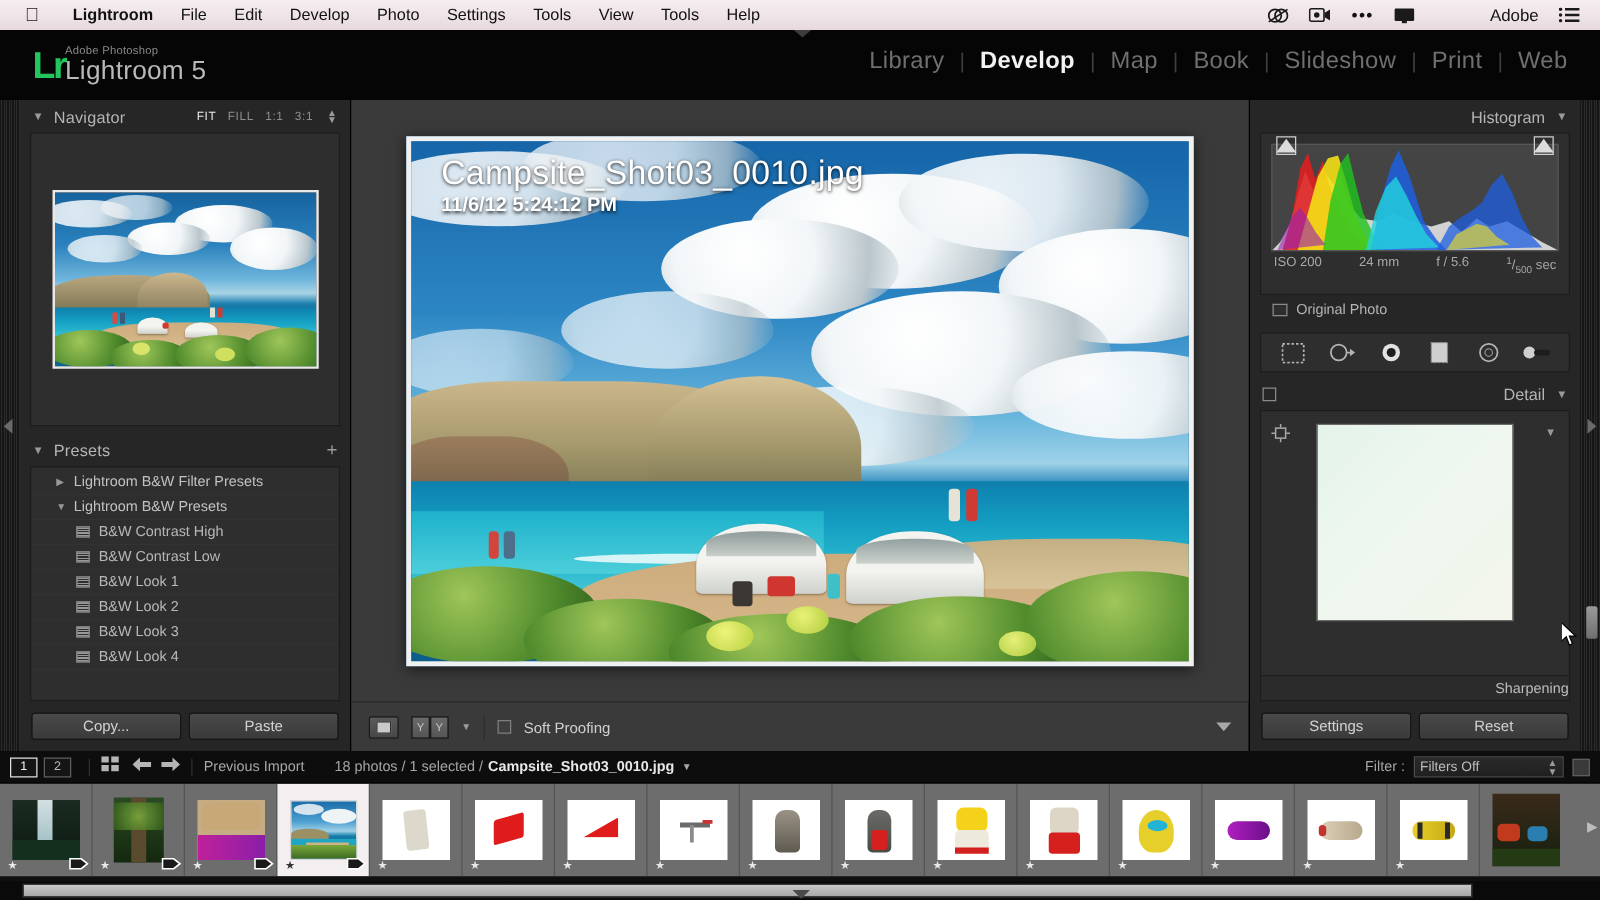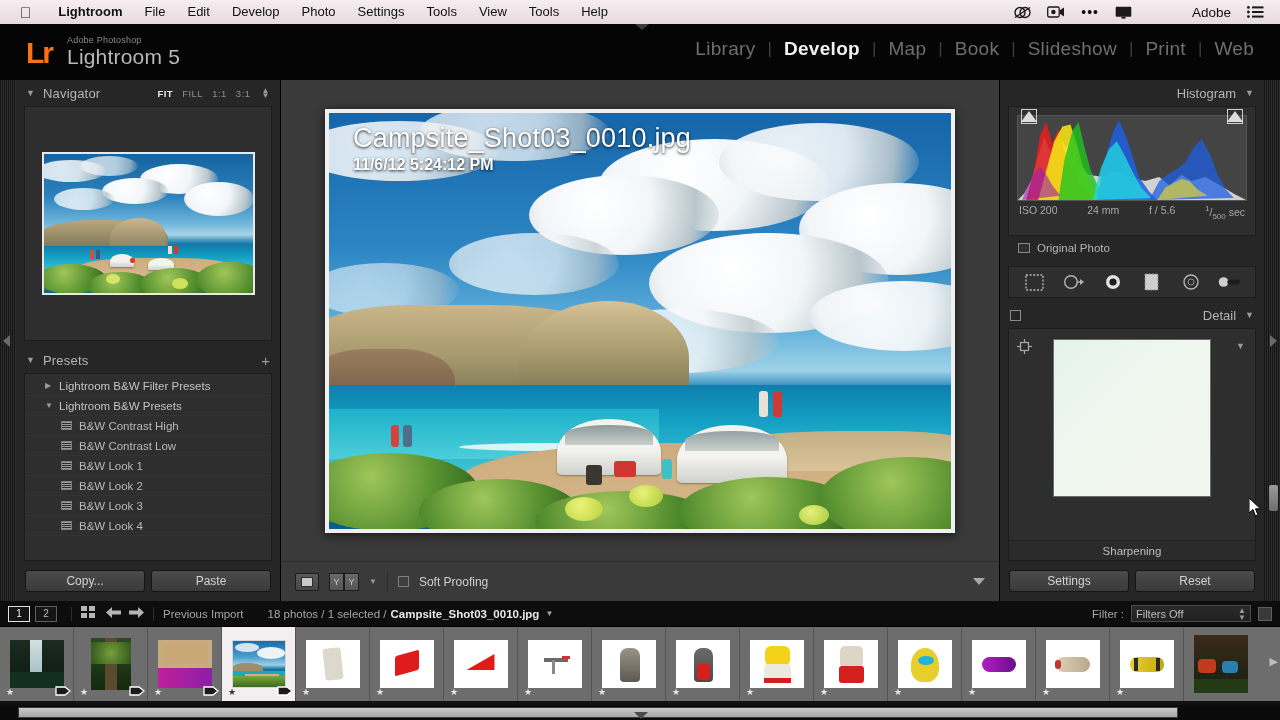--- a/index.html
+++ b/index.html
@@ -16,21 +16,21 @@
   .mac-menubar .mitem { padding:0 11px; line-height:24px; white-space:nowrap; }
   .mac-menubar .mitem.bold { font-weight:bold; }
   .mac-menubar .spacer { flex:1; }
   .mac-menubar .ritem { padding:0 8px; display:flex; align-items:center; }
 
   
   .lr-window { position:absolute; top:24px; left:0; width:1280px; height:696px; background:#000; }
 
   .identity-bar { position:relative; height:56px; background:#050505; display:flex; align-items:center; }
   .lr-logo { display:flex; align-items:flex-end; margin-left:26px; }
-  .lr-logo .mark { font-size:30px; font-weight:bold; color:#f97316; letter-spacing:-2px; line-height:1; margin-right:15px; font-family:"Liberation Sans",sans-serif; }
+  .lr-logo .mark { font-size:30px; font-weight:bold; color:#22c55e; letter-spacing:-2px; line-height:1; margin-right:0; font-family:"Liberation Sans",sans-serif; }
   .lr-logo .txt { line-height:1.05; }
   .lr-logo .txt .small { font-size:9px; color:#8a8a8a; letter-spacing:0.2px; }
   .lr-logo .txt .big { font-size:21px; color:#b9b9b9; font-weight:300; letter-spacing:0.2px; }
 
   .module-picker { position:absolute; right:14px; top:14px; display:flex; align-items:center; font-size:19px; }
   .module-picker .mod { color:#6f6f6f; padding:0 12px; letter-spacing:.3px; }
   .module-picker .mod.active { color:#f2f2f2; font-weight:bold; }
   .module-picker .sep { color:#3e3e3e; font-size:17px; }
 
   .top-arrow { position:absolute; left:635px; top:0px; width:0;height:0;border-left:7px solid transparent;border-right:7px solid transparent;border-top:6px solid #3c3c3c; }
@@ -44,21 +44,21 @@
      border-top:6px solid transparent;border-bottom:6px solid transparent; }
   .panel-edge.left .tri { left:3px; border-right:7px solid #6a6a6a; }
   .panel-edge.right .tri { right:3px; border-left:7px solid #6a6a6a; }
 
   
   .left-panel { width:265px; background:#262626; display:flex; flex-direction:column; border-right:1px solid #000;}
   .panel-header { display:flex; align-items:center; height:26px; padding:0 10px; font-size:13px; color:#b4b4b4; }
   .panel-header .disc { font-size:9px; color:#9a9a9a; margin-right:8px; }
   .panel-header .title { flex:1; letter-spacing:.2px; }
   .nav-zoom { display:flex; align-items:center; gap:9px; font-size:9.5px; color:#8d8d8d; letter-spacing:.5px; }
-  .nav-zoom .z.active { color:#e8e8e8; font-weight:bold; }
+  .nav-zoom .z.active { color:#e8e8e8; font-weight:normal; }
   .nav-zoom .arrows { display:flex; flex-direction:column; line-height:5px; font-size:8px; color:#9a9a9a; margin-left:2px;}
 
   .nav-box { margin:0 8px; height:235px; background:#2e2e2e; border:1px solid #1c1c1c; display:flex; align-items:center; justify-content:center; }
   .nav-thumb { width:213px; height:143px; border:2px solid #e8e8e8; position:relative; overflow:hidden; }
 
   .presets-body { margin:0 8px 0 8px; background:#2e2e2e; border:1px solid #1c1c1c; flex:1; overflow:hidden; padding-top:2px; }
   .preset-row { display:flex; align-items:center; height:20px; font-size:11.5px; color:#b8b8b8; border-bottom:1px solid #333; padding-left:36px; }
   .preset-row.grp { padding-left:20px; color:#c2c2c2; }
   .preset-row .caret { width:14px; font-size:8px; color:#9a9a9a; }
   .preset-row .picon { display:inline-block; width:11px; height:9px; margin-right:7px; background:#9a9a9a;
@@ -96,21 +96,21 @@
   .clip-tri { position:absolute; width:0;height:0;border-left:8px solid transparent;border-right:8px solid transparent;border-bottom:11px solid #d8d8d8; top:4px; }
   .clip-box { position:absolute; top:2px; width:16px;height:15px; border:1px solid #cfcfcf; }
   .exif-row { position:absolute; bottom:14px; left:10px; right:10px; display:flex; justify-content:space-between; font-size:10.5px; color:#a8a8a8; }
   .orig-row { position:absolute; bottom:-1px; left:10px; display:flex; align-items:center; gap:7px; font-size:11.5px; color:#b4b4b4; }
 
   .tool-strip { margin:8px 8px 0 8px; height:32px; background:#2e2e2e; border:1px solid #1c1c1c; display:flex; align-items:center; justify-content:space-around; padding:0 6px; }
   .tool-ic { width:24px; height:20px; display:flex; align-items:center; justify-content:center; }
 
   .detail-box { margin:0 8px; flex:1; background:#2e2e2e; border:1px solid #1c1c1c; position:relative; display:flex; flex-direction:column; }
   .detail-preview { width:158px; height:158px; background:linear-gradient(135deg,#e4f3e9,#eef7ef 40%,#f3f6ec); border:1px solid #6a6a6a; margin:10px auto 0 auto; }
-  .sharp-label { text-align:center; font-size:11.5px; color:#bdbdbd; border-top:1px solid #1f1f1f; padding:4px 0 3px; background:#2b2b2b; }
+  .sharp-label { text-align:right; font-size:11.5px; color:#bdbdbd; border-top:1px solid #1f1f1f; padding:4px 0 3px; background:#2b2b2b; }
 
   .rp-buttons { height:40px; display:flex; align-items:center; gap:6px; padding:0 9px; }
 
   
   .filmstrip { position:absolute; top:577px; left:0; width:1280px; height:119px; background:#101010; }
   .fs-bar { height:26px; display:flex; align-items:center; padding:0 8px; gap:0px; background:#0d0d0d; border-bottom:1px solid #000; }
   .src-btn { width:22px;height:16px;border:1px solid #5e5e5e;color:#bdbdbd;font-size:10px;display:flex;align-items:center;justify-content:center;margin-right:5px;background:#151515; }
   .src-btn.active { border-color:#e0e0e0; color:#f2f2f2; }
   .fs-sep { width:1px;height:14px;background:#2e2e2e;margin:0 9px; }
   .fs-txt { font-size:11.5px; color:#a6a6a6; }

